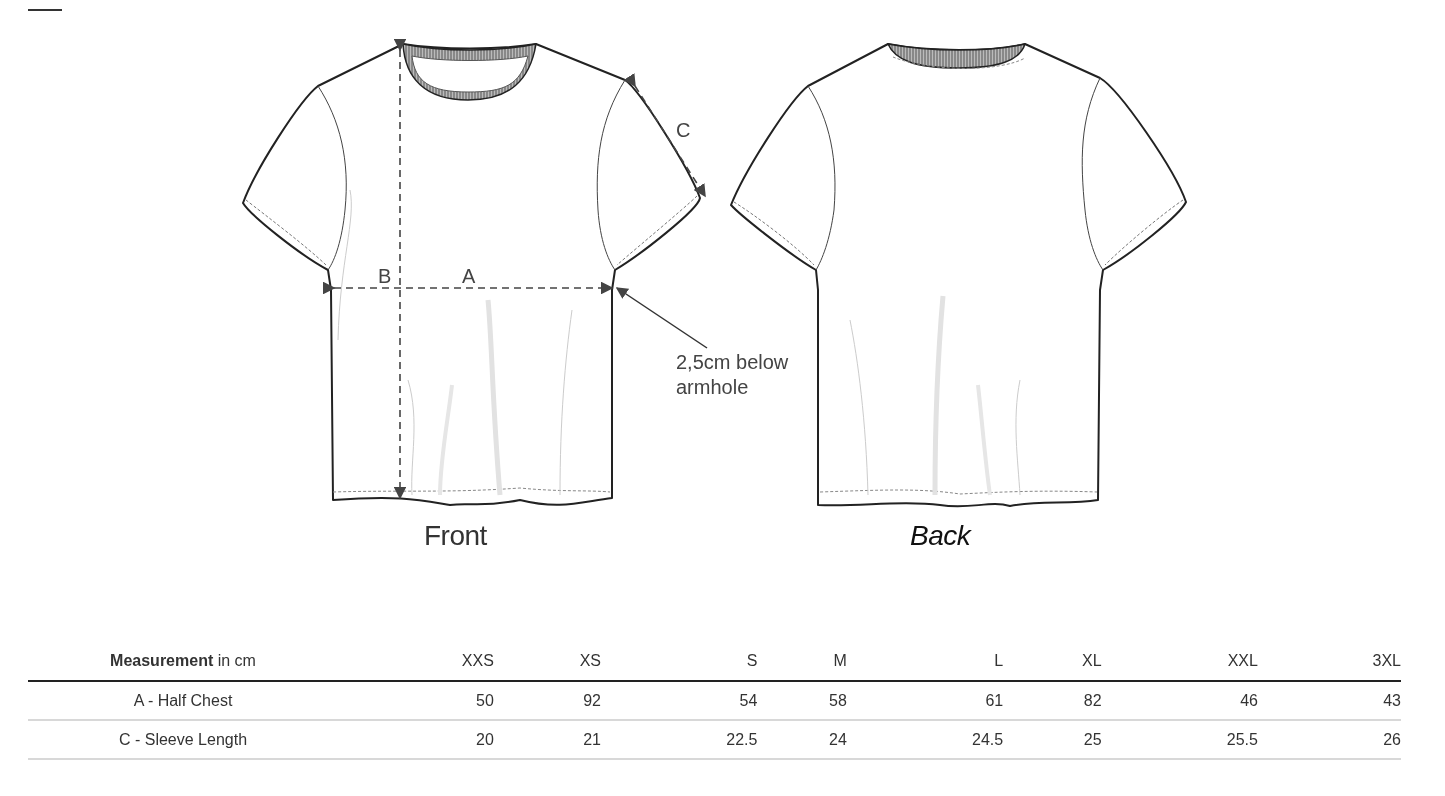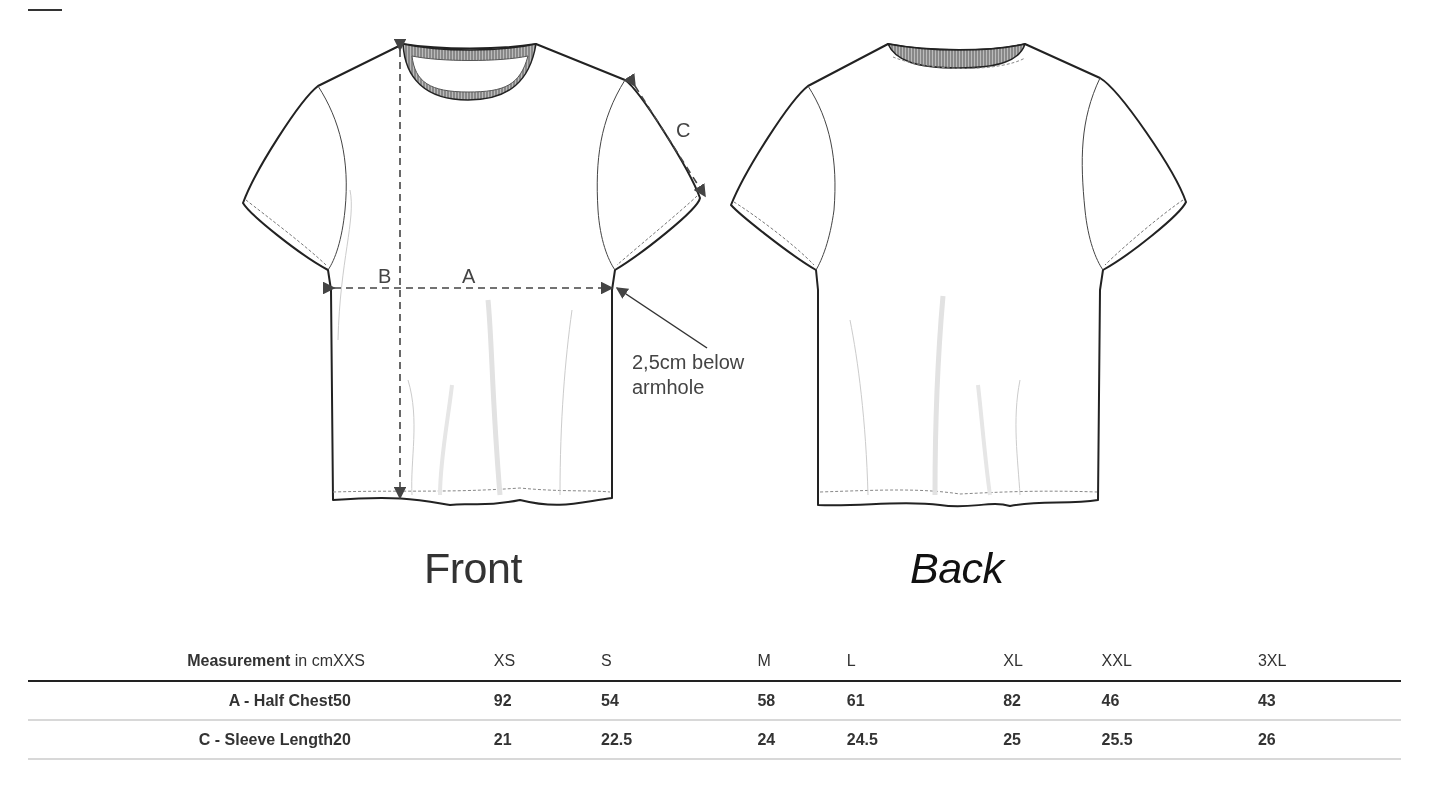--- a/index.html
+++ b/index.html
@@ -1,29 +1,29 @@
 <!DOCTYPE html>
 <html><head>
 <meta charset="utf-8">
 <style>
   html, body { margin: 0; padding: 0; background: #ffffff; }
   body { width: 1445px; height: 796px; position: relative; overflow: hidden;
          font-family: "Liberation Sans", "DejaVu Sans", sans-serif; color: #333; }
   .top-rule { position: absolute; left: 28px; top: 9px; width: 34px; height: 2px; background: #333; }
   .diagram { position: absolute; left: 0; top: 0; width: 1445px; height: 600px; }
-  .view-label { position: absolute; top: 544px; font-size: 43px; color: #333; letter-spacing: -0.5px; }
+  .view-label { position: absolute; top: 520px; font-size: 28px; color: #333; letter-spacing: -0.5px; }
   .view-label.front { left: 424px; }
   .view-label.back { left: 910px; color: #111; font-style: italic; }
   .dim-label { position: absolute; font-size: 20px; color: #444; }
-  .note { position: absolute; left: 632px; top: 350px; font-size: 20px; line-height: 25px; color: #444; }
+  .note { position: absolute; left: 676px; top: 350px; font-size: 20px; line-height: 25px; color: #444; }
   .size-table { position: absolute; left: 28px; top: 642px; width: 1373px; border-collapse: collapse; font-size: 16px; }
-  .size-table th, .size-table td { height: 37px; padding: 0; text-align: left; font-weight: normal; color: #333; }
+  .size-table th, .size-table td { height: 37px; padding: 0; text-align: right; font-weight: normal; color: #333; }
   .size-table th { border-bottom: 2px solid #222; height: 38px; }
-  .size-table td { border-bottom: 2px solid #d8d8d8; font-weight: bold; }
-  .size-table th.first, .size-table td.first { text-align: right; padding-left: 5px; width: 300px; }
+  .size-table td { border-bottom: 2px solid #d8d8d8; }
+  .size-table th.first, .size-table td.first { text-align: center; padding-left: 5px; width: 300px; }
   .size-table th.first b { font-weight: bold; }
 </style>
 </head>
 <body>
 
 <div class="top-rule"></div>
 
 <div class="diagram">
   <svg width="1445" height="600" viewBox="0 0 1445 600" xmlns="http://www.w3.org/2000/svg">
     <defs>

